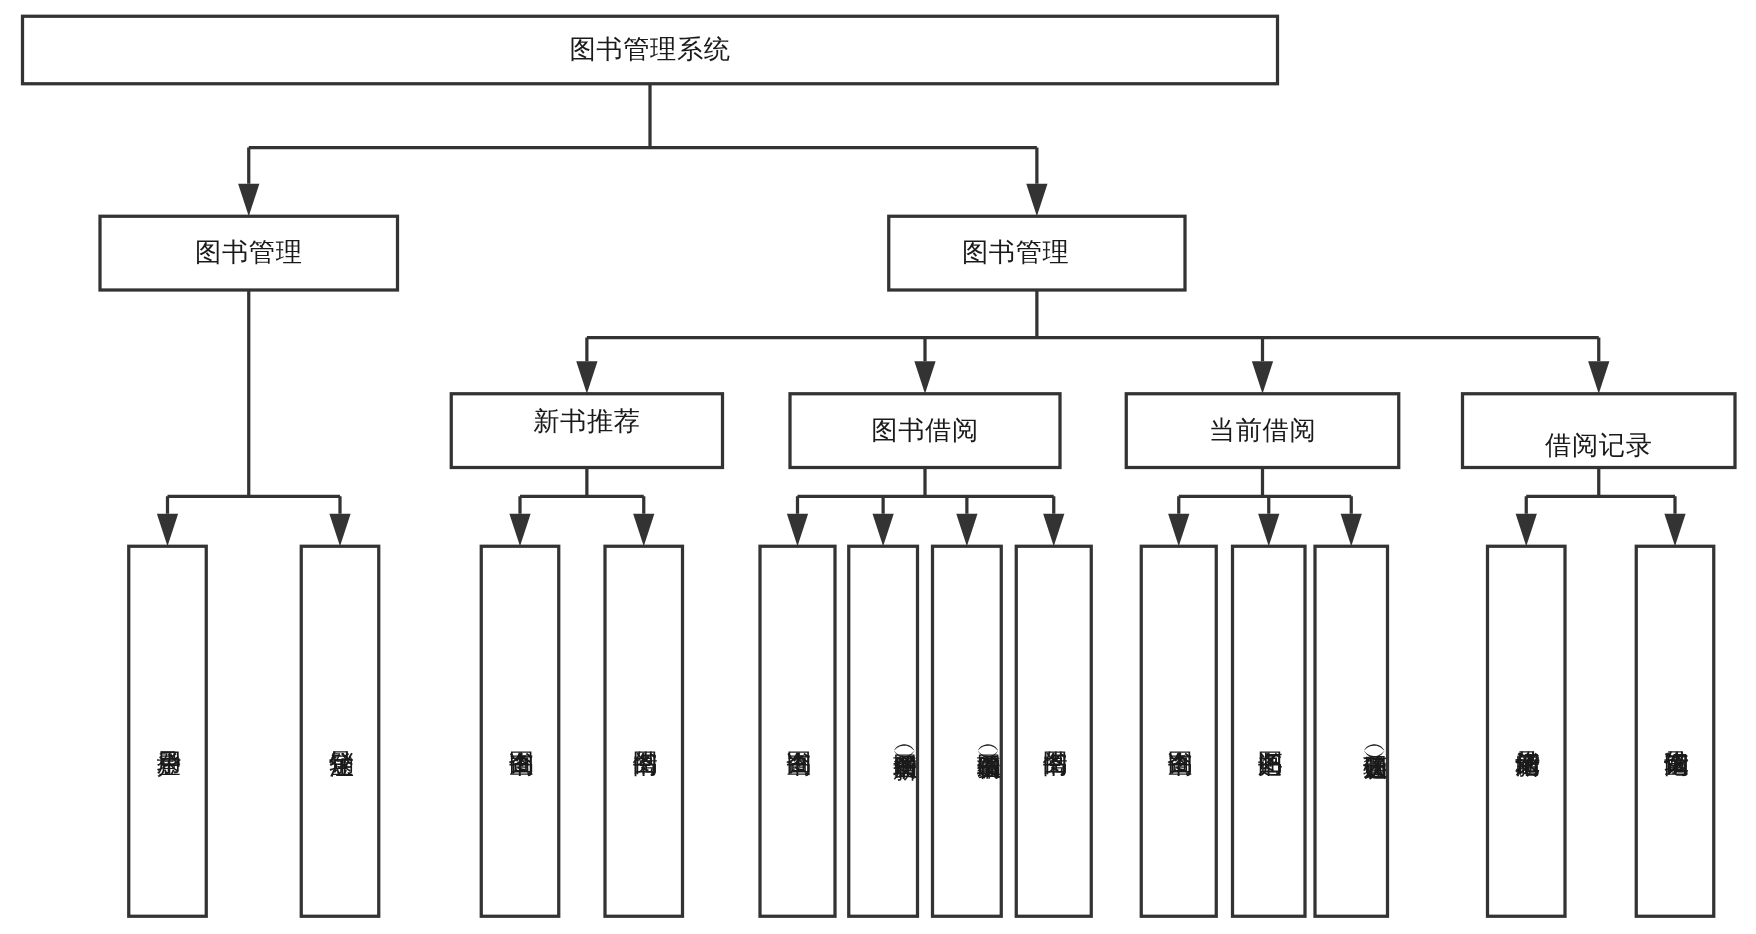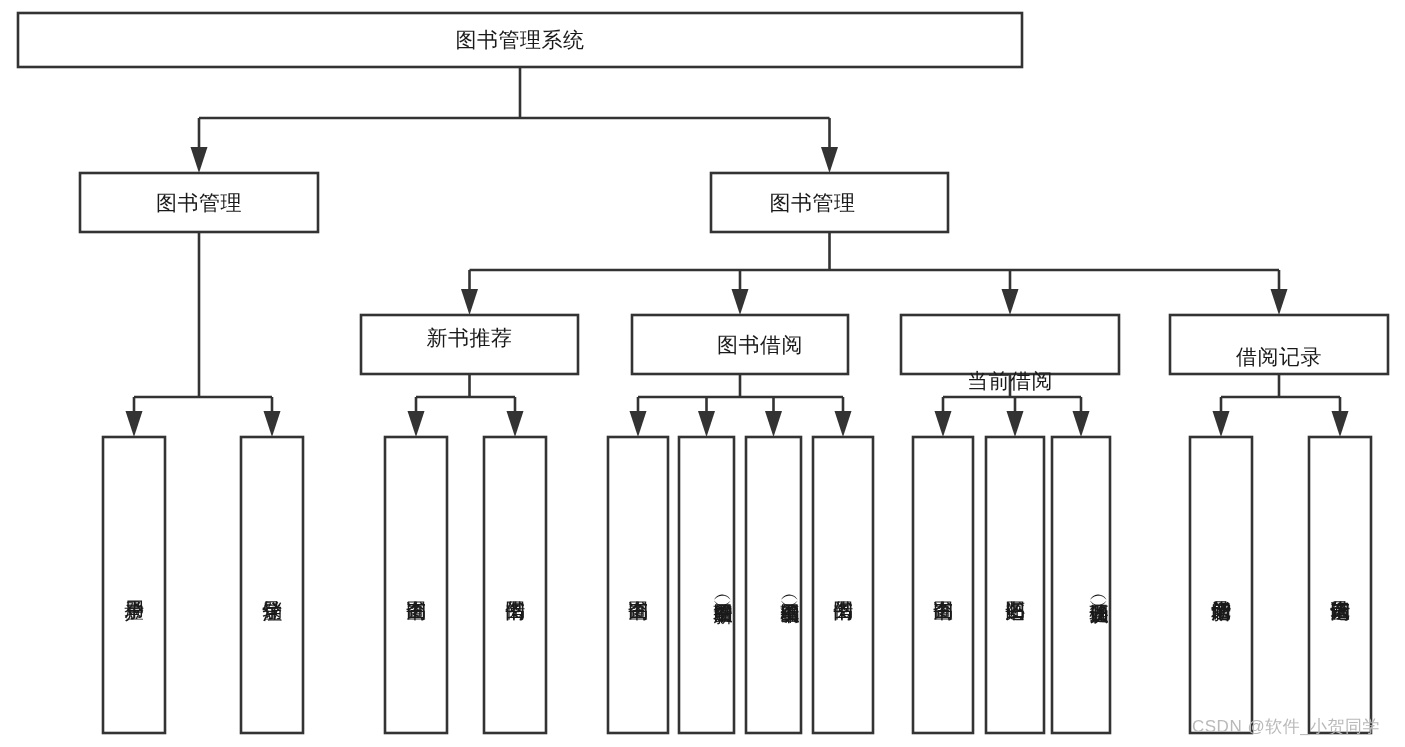--- a/index.html
+++ b/index.html
@@ -163,39 +163,38 @@
         <rect x="1190" y="437" width="62" height="296" class="node-box"></rect>
         <rect x="1309" y="437" width="62" height="296" class="node-box"></rect>
       </g>
   </svg>
 
   <div id="labels">
       <div class="node-label-h" style="left: 18px; top: 13px; width: 1004px; height: 54px;">图书管理系统</div>
       <div class="node-label-h" style="left: 80px; top: 173px; width: 238px; height: 59px;">图书管理</div>
       <div class="node-label-h" style="left: 694px; top: 173px; width: 237px; height: 59px;">图书管理</div>
       <div class="node-label-h" style="left: 361px; top: 315px; width: 217px; height: 45px;">新书推荐</div>
-      <div class="node-label-h" style="left: 632px; top: 315px; width: 216px; height: 59px; margin-left: 20px;">图书借阅</div>
-      <div class="node-label-h" style="left: 901px; top: 315px; width: 218px; height: 59px; margin-top: 36px;">当前借阅</div>
+      <div class="node-label-h" style="left: 632px; top: 315px; width: 216px; height: 59px;">图书借阅</div>
+      <div class="node-label-h" style="left: 901px; top: 315px; width: 218px; height: 59px;">当前借阅</div>
       <div class="node-label-h" style="left: 1170px; top: 315px; width: 218px; height: 59px; margin-top: 12px;">借阅记录</div>
       <div class="node-label-v" style="left: 103px; top: 437px; width: 62px; height: 296px;">用户登录</div>
       <div class="node-label-v" style="left: 241px; top: 437px; width: 62px; height: 296px;">注销登录</div>
       <div class="node-label-v" style="left: 385px; top: 437px; width: 62px; height: 296px;">查询图书</div>
       <div class="node-label-v" style="left: 484px; top: 437px; width: 62px; height: 296px;">借阅图书</div>
       <div class="node-label-v" style="left: 608px; top: 437px; width: 60px; height: 296px;">查询图书</div>
       <div class="node-label-v" style="left: 679px; top: 437px; width: 55px; height: 288px; font-size: 19px; align-items: flex-start; padding-top: 8px;">新增图书（管理员）</div>
       <div class="node-label-v" style="left: 746px; top: 437px; width: 55px; height: 288px; font-size: 19px; align-items: flex-start; padding-top: 8px;">编辑图书（管理员）</div>
       <div class="node-label-v" style="left: 813px; top: 437px; width: 60px; height: 296px;">借阅图书</div>
       <div class="node-label-v" style="left: 913px; top: 437px; width: 60px; height: 296px;">查询图书</div>
       <div class="node-label-v" style="left: 986px; top: 437px; width: 58px; height: 296px;">归还图书</div>
       <div class="node-label-v" style="left: 1052px; top: 437px; width: 58px; height: 288px; font-size: 19px; align-items: flex-start; padding-top: 8px;">确认归还（管理员）</div>
       <div class="node-label-v" style="left: 1190px; top: 437px; width: 62px; height: 296px; font-size: 20px;">新增借阅记录</div>
       <div class="node-label-v" style="left: 1309px; top: 437px; width: 62px; height: 296px; font-size: 20px;">查询借阅记录</div>
     </div>
 
-  <div class="watermark" style="left: 1192px; top: 715px;">CSDN @软件_小贺同学</div>
 
 <div class="hit-area" style="left: 18px; top: 13px; width: 1004px; height: 54px;"></div>
     <div class="hit-area" style="left: 80px; top: 173px; width: 238px; height: 59px;"></div>
     <div class="hit-area" style="left: 711px; top: 173px; width: 237px; height: 59px;"></div>
     <div class="hit-area" style="left: 361px; top: 315px; width: 217px; height: 59px;"></div>
     <div class="hit-area" style="left: 632px; top: 315px; width: 216px; height: 59px;"></div>
     <div class="hit-area" style="left: 901px; top: 315px; width: 218px; height: 59px;"></div>
     <div class="hit-area" style="left: 1170px; top: 315px; width: 218px; height: 59px;"></div>
     <div class="hit-area" style="left: 103px; top: 437px; width: 62px; height: 296px;"></div>
     <div class="hit-area" style="left: 241px; top: 437px; width: 62px; height: 296px;"></div>

